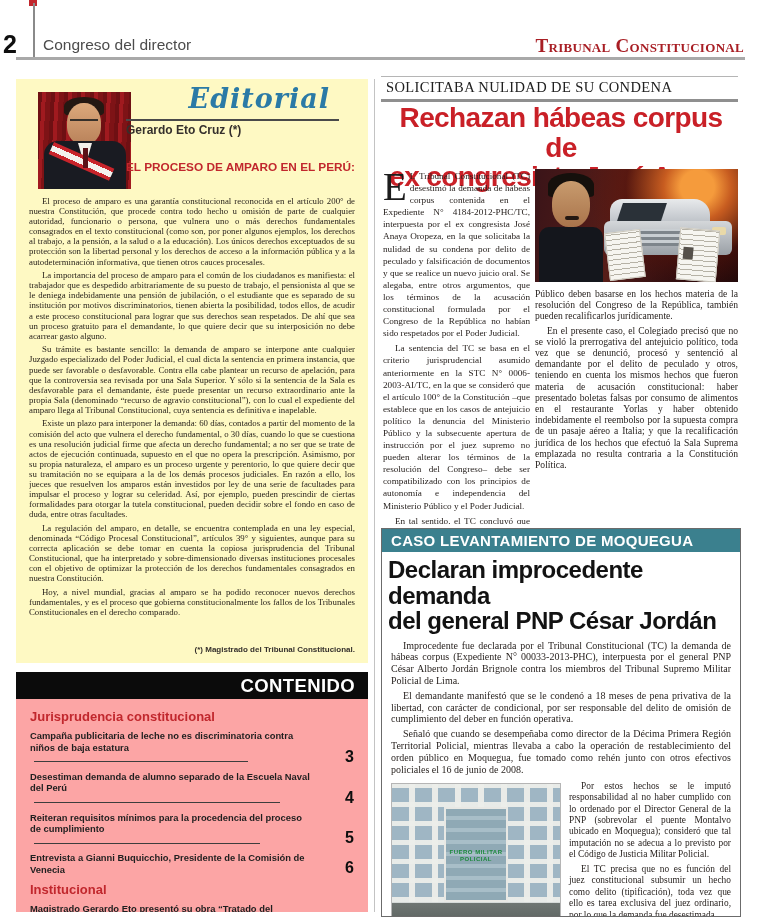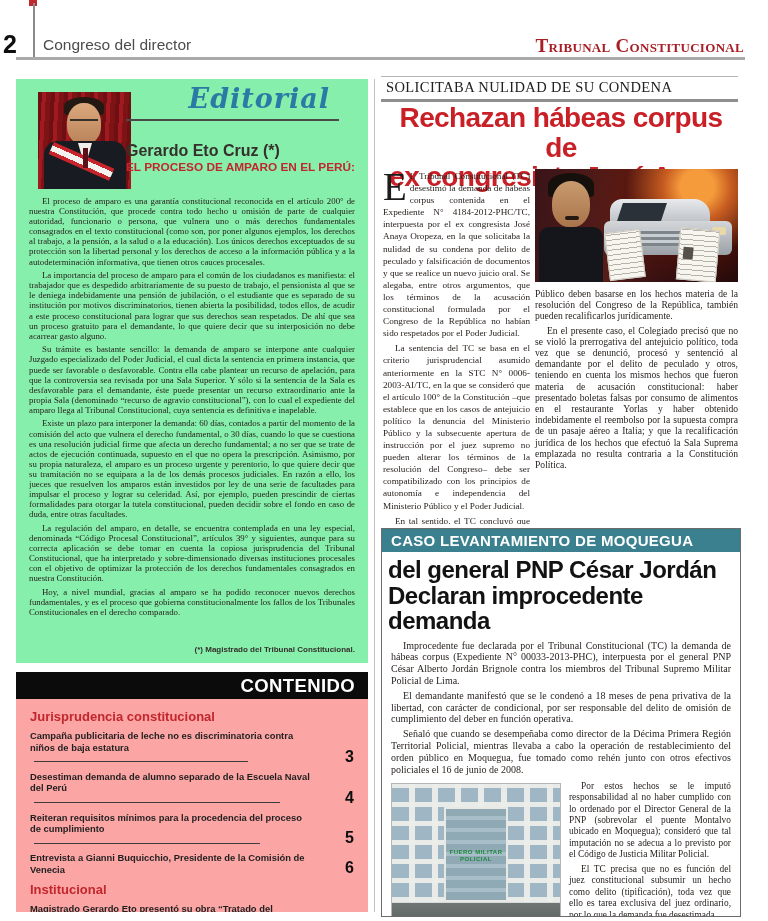--- a/index.html
+++ b/index.html
@@ -15,38 +15,38 @@
   .section-name { position:absolute; left:43px; top:36px; font-family:"Liberation Sans",sans-serif;
                   font-size:15.5px; color:#4c4c4c; }
   .masthead { position:absolute; right:24px; top:35px; font-family:"Liberation Serif",serif;
               font-weight:bold; font-variant:small-caps; font-size:19px; color:#a81e24;
               letter-spacing:.3px; }
   .head-rule { position:absolute; left:16px; top:57px; width:729px; height:3px; background:#a9a9a9; }
   .divider-v { position:absolute; left:374px; top:79px; width:1px; height:833px; background:#c3c3c3; }
 
   
   .editorial { position:absolute; left:16px; top:79px; width:352px; height:584px;
-               background:#86efac; overflow:hidden; }
+               background:#fef9c3; overflow:hidden; }
   .portrait { position:absolute; left:22px; top:13px; width:93px; height:97px; overflow:hidden;
               background:repeating-linear-gradient(93deg,#6e1013 0 4px,#a01a1f 4px 8px,#7e1316 8px 13px); }
   .p-hair { position:absolute; left:26px; top:5px; width:40px; height:19px; border-radius:50% 50% 20% 20%; background:#241812; }
   .p-face { position:absolute; left:29px; top:11px; width:34px; height:41px; border-radius:48% 48% 42% 42%;
             background:linear-gradient(#dca97c,#b9825a); }
   .p-glasses { position:absolute; left:32px; top:27px; width:28px; height:2px; background:#36302a; }
   .p-suit { position:absolute; left:6px; top:49px; width:82px; height:50px; background:#191b22; border-radius:14px 14px 0 0; }
   .p-shirt { position:absolute; left:40px; top:51px; width:14px; height:24px; background:#f2f0ea;
              clip-path:polygon(0 0,100% 0,50% 100%); }
   .p-sash { position:absolute; left:16px; top:50px; width:66px; height:13px; transform:rotate(24deg); transform-origin:left top;
             background:linear-gradient(180deg,#c8242b 0 28%,#f4f2ee 28% 72%,#c8242b 72% 100%); }
   .p-tie { position:absolute; left:45px; top:56px; width:5px; height:20px; background:#5a1218; }
   .ed-script { position:absolute; right:38px; top:4px; font-family:"DejaVu Serif",serif; font-style:italic;
                font-weight:bold; font-size:27px; color:#2b7aa6; letter-spacing:1px; }
   .ed-rule { position:absolute; left:110px; top:40px; width:213px; height:2px; background:#4a4a4a; }
-  .ed-author { position:absolute; left:110px; top:63px; font-family:"Liberation Sans",sans-serif;
-               font-weight:bold; font-size:16px; color:#35302c; }
+  .ed-author { position:absolute; left:110px; top:44px; font-family:"Liberation Sans",sans-serif;
+               font-weight:bold; font-size:12px; color:#35302c; }
   .ed-title { position:absolute; left:110px; top:82px; font-family:"Liberation Sans",sans-serif;
               font-weight:bold; font-size:11.8px; line-height:13.5px; color:#c1272d; }
   .ed-body { position:absolute; left:13px; top:117px; width:326px; height:440px; overflow:hidden;
              font-size:8.8px; line-height:10.1px; text-align:justify; color:#241e18; }
   .ed-body p { margin:0 0 3.5px; text-indent:13px; }
   .ed-foot { position:absolute; right:13px; bottom:9px; font-family:"Liberation Sans",sans-serif;
              font-weight:bold; font-size:8px; color:#35302c; }
 
   
   .contenido { position:absolute; left:16px; top:672px; width:352px; height:240px; }
@@ -239,22 +239,22 @@
       <div class="colB">
         <p class="nofirst">Público deben basarse en los hechos materia de la resolución del Congreso de la República, también pueden recalificarlos jurídicamente.</p>
         <p>En el presente caso, el Colegiado precisó que no se violó la prerrogativa del antejuicio político, toda vez que se denunció, procesó y sentenció al demandante por el delito de peculado y otros, teniendo en cuenta los mismos hechos que fueron materia de acusación constitucional: haber presentado boletas falsas por consumo de alimentos en el restaurante Yorlas y haber obtenido indebidamente el reembolso por la supuesta compra de un pasaje aéreo a Italia; y que la recalificación jurídica de los hechos que efectuó la Sala Suprema emplazada no resulta contraria a la Constitución Política.</p>
       </div>
     </div>
   </section>
 
   <section class="moquegua">
     <div class="teal-bar">CASO LEVANTAMIENTO DE MOQUEGUA</div>
     <div class="mq-head">
+      <div>Declaran improcedente demanda</div>
       <div>del general PNP César Jordán</div>
-      <div>Declaran improcedente demanda</div>
     </div>
     <div class="mq-intro">
       <p>Improcedente fue declarada por el Tribunal Constitucional (TC) la demanda de hábeas corpus (Expediente N° 00033-2013-PHC), interpuesta por el general PNP César Alberto Jordán Brignole contra los miembros del Tribunal Supremo Militar Policial de Lima.</p>
       <p>El demandante manifestó que se le condenó a 18 meses de pena privativa de la libertad, con carácter de condicional, por ser responsable del delito de omisión de cumplimiento del deber en función operativa.</p>
       <p>Señaló que cuando se desempeñaba como director de la Décima Primera Región Territorial Policial, mientras llevaba a cabo la operación de restablecimiento del orden público en Moquegua, fue tomado como rehén junto con otros efectivos policiales el 16 de junio de 2008.</p>
     </div>
     <div class="mq-bottom">
       <div class="building">
         <div class="b-windows"></div>
         <div class="b-center"></div>

